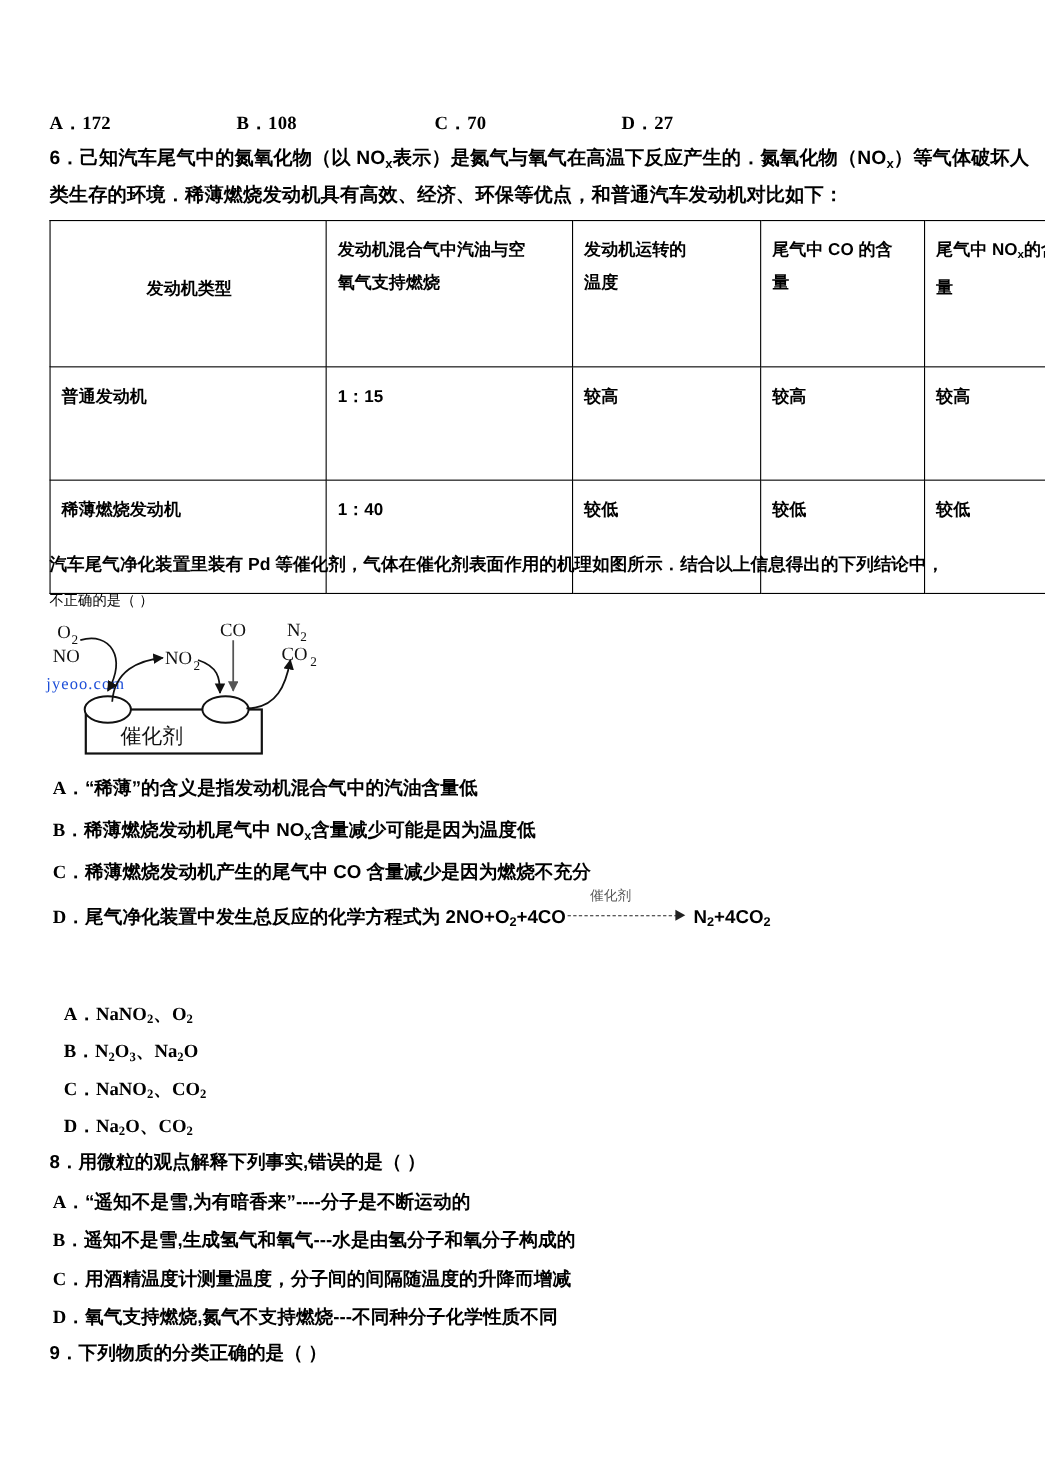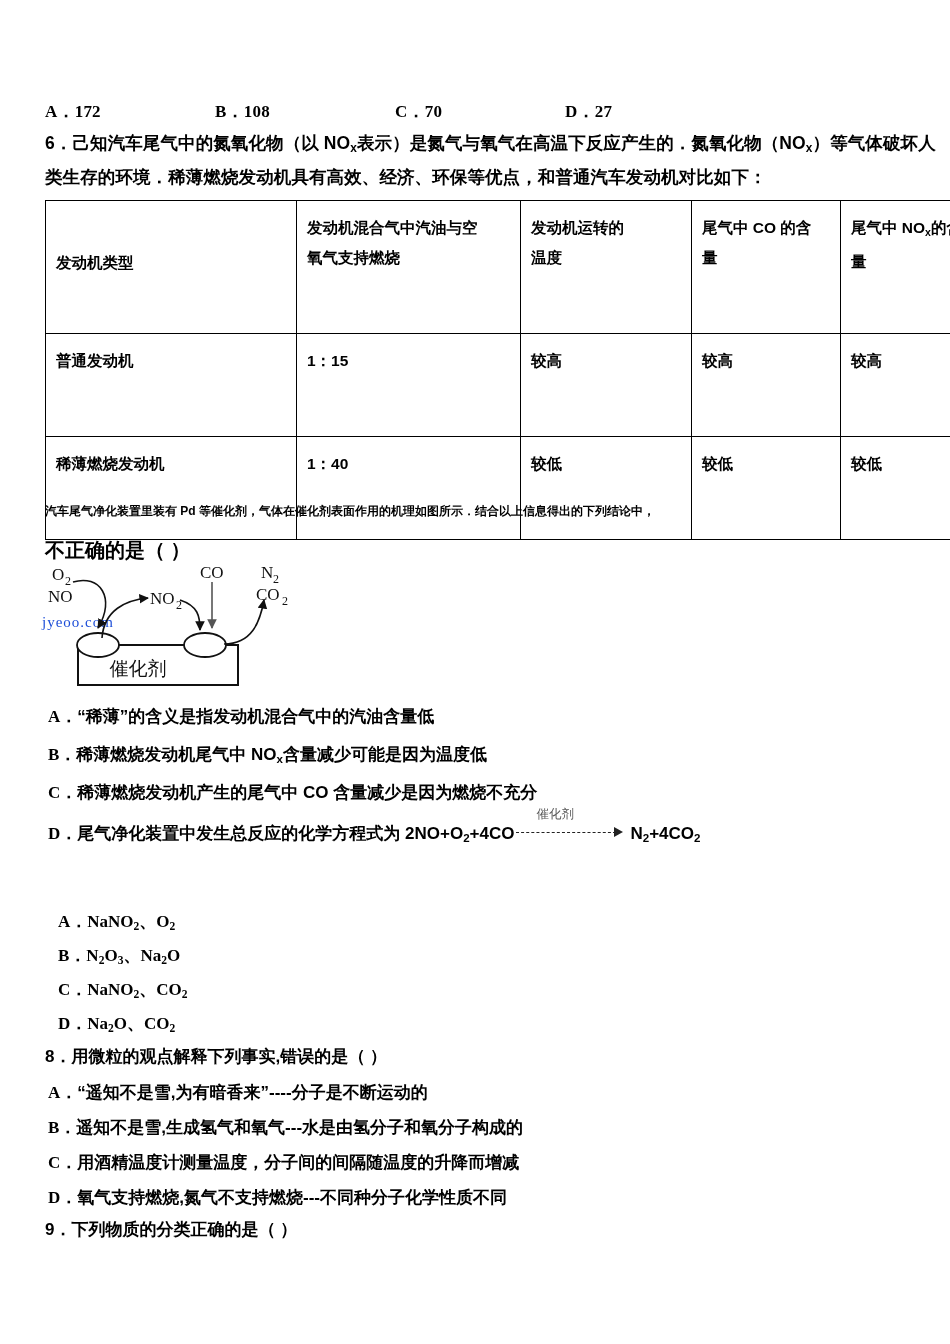--- a/index.html
+++ b/index.html
@@ -74,21 +74,21 @@
     border: 1.4px solid #000;
     vertical-align: top;
     padding: 12px 8px 8px 10px;
     font-size: 15.5px;
     font-family: "Liberation Sans", "DejaVu Sans", sans-serif;
     font-weight: bold;
     line-height: 30px;
   }
   table.cmp tr.head td { height: 112px; }
   table.cmp tr.body td { height: 82px; }
-  table.cmp tr.head td.first { vertical-align: middle; padding-top: 0; }
+  table.cmp tr.head td.first { vertical-align: middle; padding-top: 0; text-align: center; }
   .col1 { width: 232px; }
   .col2 { width: 205px; }
   .col3 { width: 152px; }
   .col4 { width: 130px; }
   .col5 { width: 133px; }
 
   
   .diagram {
     position: absolute;
     left: 40px;
@@ -191,22 +191,22 @@
     <tr class="body">
       <td class="col1">稀薄燃烧发动机</td>
       <td class="col2">1：40</td>
       <td class="col3">较低</td>
       <td class="col4">较低</td>
       <td class="col5">较低</td>
     </tr>
   </tbody>
     </table>
 
-  <div class="abs" style="left:45px; top:503px; font-size:12px; font-weight:bold; font-family:'Liberation Sans','DejaVu Sans',sans-serif; white-space:nowrap;">汽车尾气净化装置里装有 Pd 等催化剂，气体在催化剂表面作用的机理如图所示．结合以上信息得出的下列结论中，</div>
-  <div class="abs" style="left:45px; top:537px; font-size:20px; font-weight:bold; font-family:'Liberation Sans','DejaVu Sans',sans-serif; white-space:nowrap;">不正确的是（     ）</div>
+  <div class="abs" style="left:45px; top:503px; font-size:16px; font-weight:bold; font-family:'Liberation Sans','DejaVu Sans',sans-serif; white-space:nowrap;">汽车尾气净化装置里装有 Pd 等催化剂，气体在催化剂表面作用的机理如图所示．结合以上信息得出的下列结论中，</div>
+  <div class="abs" style="left:45px; top:537px; font-size:13px; font-weight:normal; font-family:'Liberation Sans','DejaVu Sans',sans-serif; white-space:nowrap;">不正确的是（     ）</div>
 
   <div class="watermark">jyeoo.com</div>
 
   <div class="diagram">
     <svg width="360" height="135" viewBox="0 0 360 135" xmlns="http://www.w3.org/2000/svg">
       <defs>
         <marker id="ah" markerWidth="7" markerHeight="7" refX="5.4" refY="3" orient="auto">
           <path d="M0,0 L6,3 L0,6 Z" fill="#111"></path>
         </marker>
         <marker id="ah2" markerWidth="7" markerHeight="7" refX="5.4" refY="3" orient="auto">

